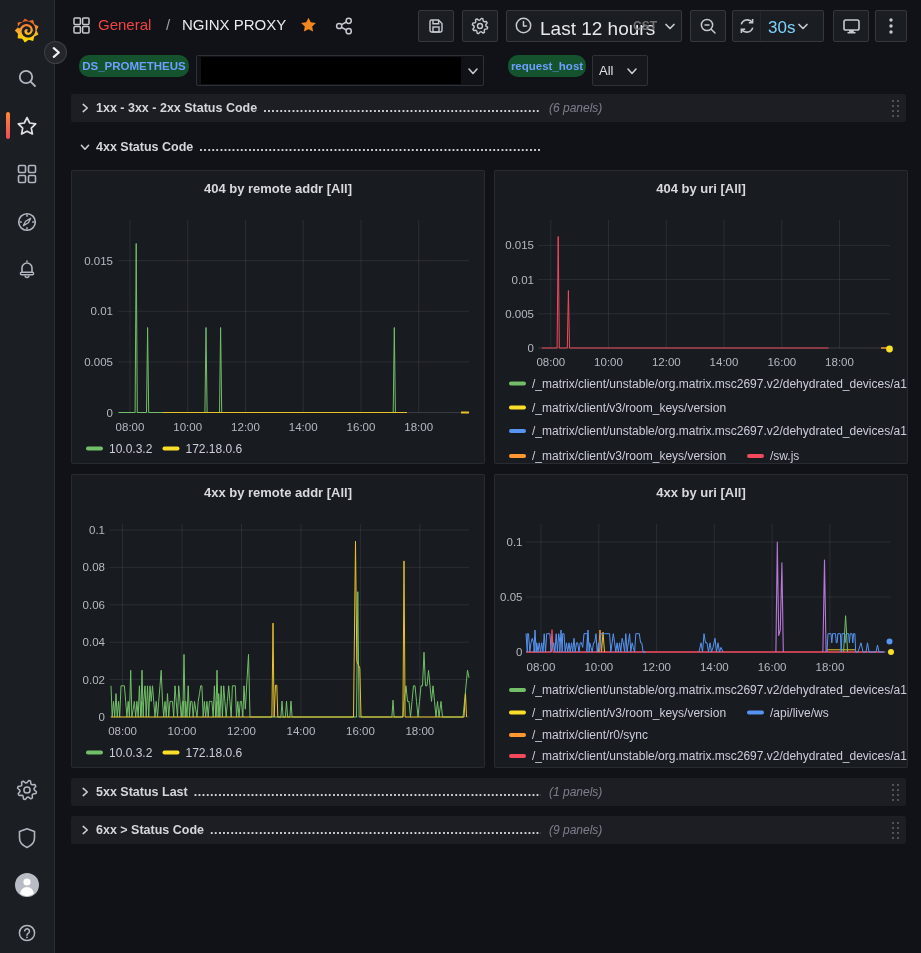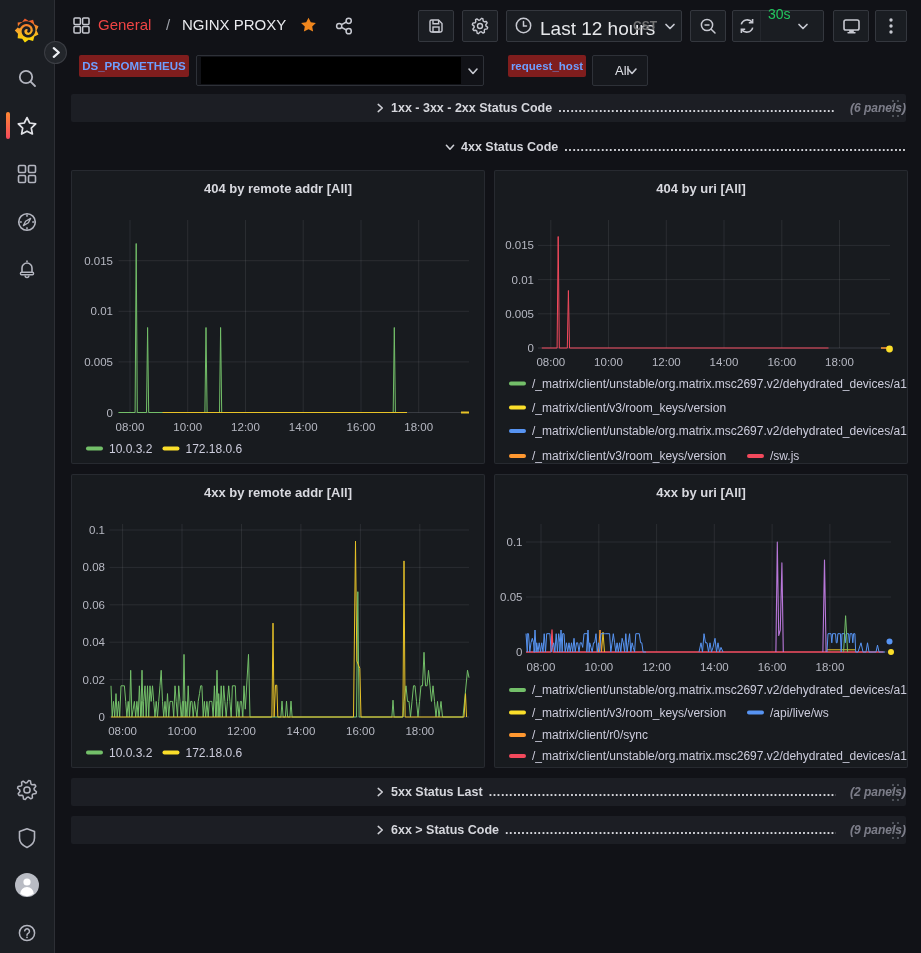--- a/index.html
+++ b/index.html
@@ -2,30 +2,30 @@
 <html><head><meta charset="utf-8"><style>
 * { margin:0; padding:0; box-sizing:border-box; }
 html,body { width:921px; height:953px; background:#111217; overflow:hidden;
   font-family:"Liberation Sans", sans-serif; }
 .abs { position:absolute; }
 #sidebar { position:absolute; left:0; top:0; width:55px; height:953px;
   background:#1b1e23; border-right:1px solid rgba(204,204,220,0.10); }
 .panel { position:absolute; width:414px; height:294px; background:#181b1f;
   border:1px solid rgba(204,204,220,0.09); border-radius:2px; overflow:hidden; }
 .rowhead { position:absolute; left:71px; width:835px; height:28px;
-  background:#1c1e24; border-radius:2px; display:flex; align-items:center;justify-content:flex-end; }
+  background:#1c1e24; border-radius:2px; display:flex; align-items:center; }
 .rowhead.open { background:transparent; }
 .rowtitlebox { display:flex; align-items:baseline; overflow:hidden; white-space:nowrap;
   width:462px; margin-left:8px; }
 .rowtitle { font-size:12.5px; font-weight:bold; color:#d5d6dc; margin-left:5px; }
 .rowdots { font-size:12.5px; font-weight:bold; color:#d5d6dc; margin-left:6px; letter-spacing:0.6px; }
-.rowcount { font-size:12px; font-style:italic; color:rgba(204,204,220,0.55); margin-left:14px;font-weight:bold; }
+.rowcount { font-size:12px; font-style:italic; color:rgba(204,204,220,0.55); margin-left:8px; }
 .btn { position:absolute; height:32px; background:#1a1d22; border:1px solid #34373e;
   border-radius:2px; top:10px; display:flex; align-items:center; justify-content:center; }
-.varlabel { position:absolute; top:55px; height:22px; background:#7f1d1d; border-radius:2px;
+.varlabel { position:absolute; top:55px; height:22px; background:#14532d; border-radius:10px;
   display:flex; align-items:center; justify-content:center;
   color:#6e9fff; font-size:11.5px; font-weight:bold; }
 </style></head><body>
 
 <div id="sidebar">
 <svg style="position:absolute;left:14px;top:17px" width="26" height="26" viewBox="0 0 26 26">
 <defs>
         <linearGradient id="glg" x1="0" y1="1" x2="0" y2="0">
 <stop offset="0" stop-color="#fbe100"></stop>
           <stop offset="0.5" stop-color="#f8a52c"></stop>
@@ -132,21 +132,21 @@
     <line x1="4.5" y1="7" x2="9.5" y2="7" stroke="#c7c9d1" stroke-width="1.5"></line>
   </svg>
 <div class="btn" style="left:732px;width:92px"></div>
 <div class="abs" style="left:760px;top:11px;width:1px;height:30px;background:#24272d"></div>
 <svg style="position:absolute;left:739px;top:18px" width="16" height="16" viewBox="0 0 16 16" fill="none">
     <path d="M2.3 6.4 A6.2 6.2 0 0 1 13.2 4.3" stroke="#c7c9d1" stroke-width="1.6" fill="none"></path>
     <path d="M13.6 1 L13.6 4.8 L9.8 4.8" stroke="#c7c9d1" stroke-width="1.6" fill="none"></path>
     <path d="M13.7 9.6 A6.2 6.2 0 0 1 2.8 11.7" stroke="#c7c9d1" stroke-width="1.6" fill="none"></path>
     <path d="M2.4 15 L2.4 11.2 L6.2 11.2" stroke="#c7c9d1" stroke-width="1.6" fill="none"></path>
   </svg>
-<div class="abs" style="left:768px;top:6px;font-size:14px;color:#22c55e">30s</div>
+<div class="abs" style="left:768px;top:18px;font-size:17px;color:#7dd3fc">30s</div>
 <svg style="position:absolute;left:797px;top:22px" width="12" height="9" viewBox="0 0 12 9" fill="none">
     <path d="M2 2.5 L6 6.5 L10 2.5" stroke="#c7c9d1" stroke-width="1.7" fill="none" stroke-linecap="round" stroke-linejoin="round"></path>
   </svg>
 <div class="btn" style="left:833px;width:36px"></div>
 <svg style="position:absolute;left:843px;top:19px" width="17" height="15" viewBox="0 0 17 15" fill="none">
     <rect x="1" y="1" width="15" height="10" rx="1.8" stroke="#c7c9d1" stroke-width="1.6"></rect>
     <rect x="6.2" y="11" width="4.6" height="2" fill="#c7c9d1"></rect>
     <line x1="5" y1="13.8" x2="12" y2="13.8" stroke="#c7c9d1" stroke-width="1.4" stroke-linecap="round"></line>
   </svg>
 <div class="btn" style="left:875px;width:32px"></div>
@@ -155,21 +155,21 @@
     <circle cx="3" cy="9" r="1.7" fill="#c7c9d1"></circle>
     <circle cx="3" cy="15" r="1.7" fill="#c7c9d1"></circle>
   </svg>
 <div class="varlabel" style="left:79px;width:110px">DS_PROMETHEUS</div>
 <div class="abs" style="left:196px;top:55px;width:288px;height:31px;background:#111217;border:1px solid #2e3138;border-radius:2px"></div>
 <div class="abs" style="left:201px;top:57px;width:260px;height:27px;background:#000"></div>
 <svg style="position:absolute;left:467px;top:67px" width="12" height="9" viewBox="0 0 12 9" fill="none">
     <path d="M2 2 L6 6.5 L10 2" stroke="#c7c9d1" stroke-width="1.6" fill="none" stroke-linecap="round" stroke-linejoin="round"></path>
   </svg>
 <div class="varlabel" style="left:508px;width:78px">request_host</div>
-<div class="abs" style="left:592px;top:55px;width:56px;height:31px;background:#16181d;border:1px solid #2e3138;border-radius:2px;display:flex;align-items:center;padding-left:22px;font-size:13px;color:#dfe0e6">All</div>
+<div class="abs" style="left:592px;top:55px;width:56px;height:31px;background:#16181d;border:1px solid #2e3138;border-radius:2px;display:flex;align-items:center;padding-left:6px;font-size:13px;color:#dfe0e6">All</div>
 <svg style="position:absolute;left:626px;top:67px" width="12" height="9" viewBox="0 0 12 9" fill="none">
     <path d="M2 2 L6 6.5 L10 2" stroke="#c7c9d1" stroke-width="1.6" fill="none" stroke-linecap="round" stroke-linejoin="round"></path>
   </svg>
 <div class="rowhead" style="top:94px">
     <div class="rowtitlebox">
       <svg width="12" height="12" viewBox="0 0 12 12" style="flex:none;align-self:center">
         <path d="M4.2 2.4 L8.3 6 L4.2 9.6" stroke="#cfd0d6" stroke-width="1.5" fill="none" stroke-linecap="round" stroke-linejoin="round"></path>
       </svg>
       <span class="rowtitle">1xx - 3xx - 2xx Status Code</span>
       <span class="rowdots">......................................................................................................................................................</span>
@@ -196,21 +196,21 @@
     </div>
   </div>
 <div class="rowhead" style="top:778px">
     <div class="rowtitlebox">
       <svg width="12" height="12" viewBox="0 0 12 12" style="flex:none;align-self:center">
         <path d="M4.2 2.4 L8.3 6 L4.2 9.6" stroke="#cfd0d6" stroke-width="1.5" fill="none" stroke-linecap="round" stroke-linejoin="round"></path>
       </svg>
       <span class="rowtitle">5xx Status Last</span>
       <span class="rowdots">......................................................................................................................................................</span>
     </div>
-    <span class="rowcount">(2 panels)</span>
+    <span class="rowcount">(1 panels)</span>
     <svg width="9" height="19" viewBox="0 0 9 19" style="position:absolute;right:6px;top:5px">
       <circle cx="2" cy="2" r="1.1" fill="#5a5e66"></circle>
       <circle cx="7" cy="2" r="1.1" fill="#5a5e66"></circle>
       <circle cx="2" cy="7" r="1.1" fill="#5a5e66"></circle>
       <circle cx="7" cy="7" r="1.1" fill="#5a5e66"></circle>
       <circle cx="2" cy="12" r="1.1" fill="#5a5e66"></circle>
       <circle cx="7" cy="12" r="1.1" fill="#5a5e66"></circle>
       <circle cx="2" cy="17" r="1.1" fill="#5a5e66"></circle>
       <circle cx="7" cy="17" r="1.1" fill="#5a5e66"></circle>
     </svg>

